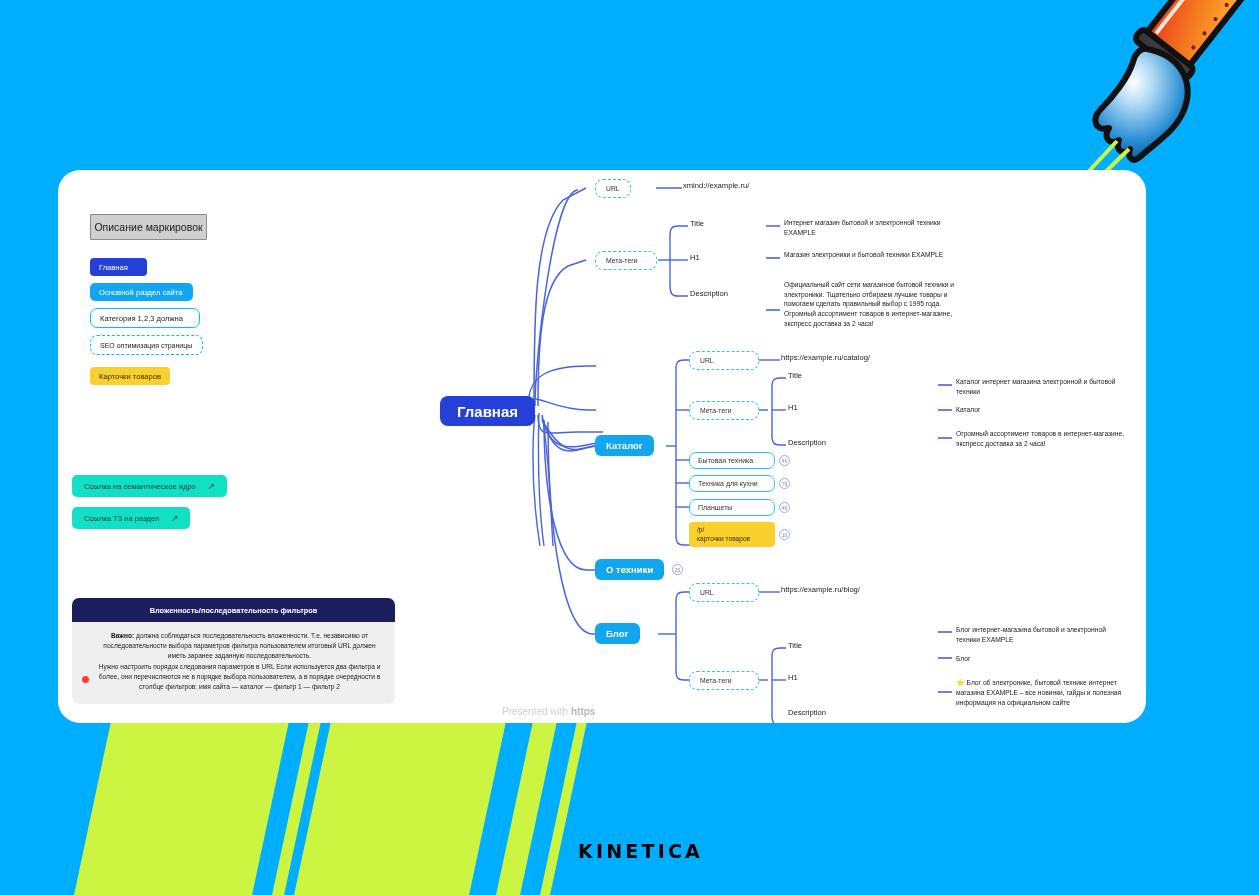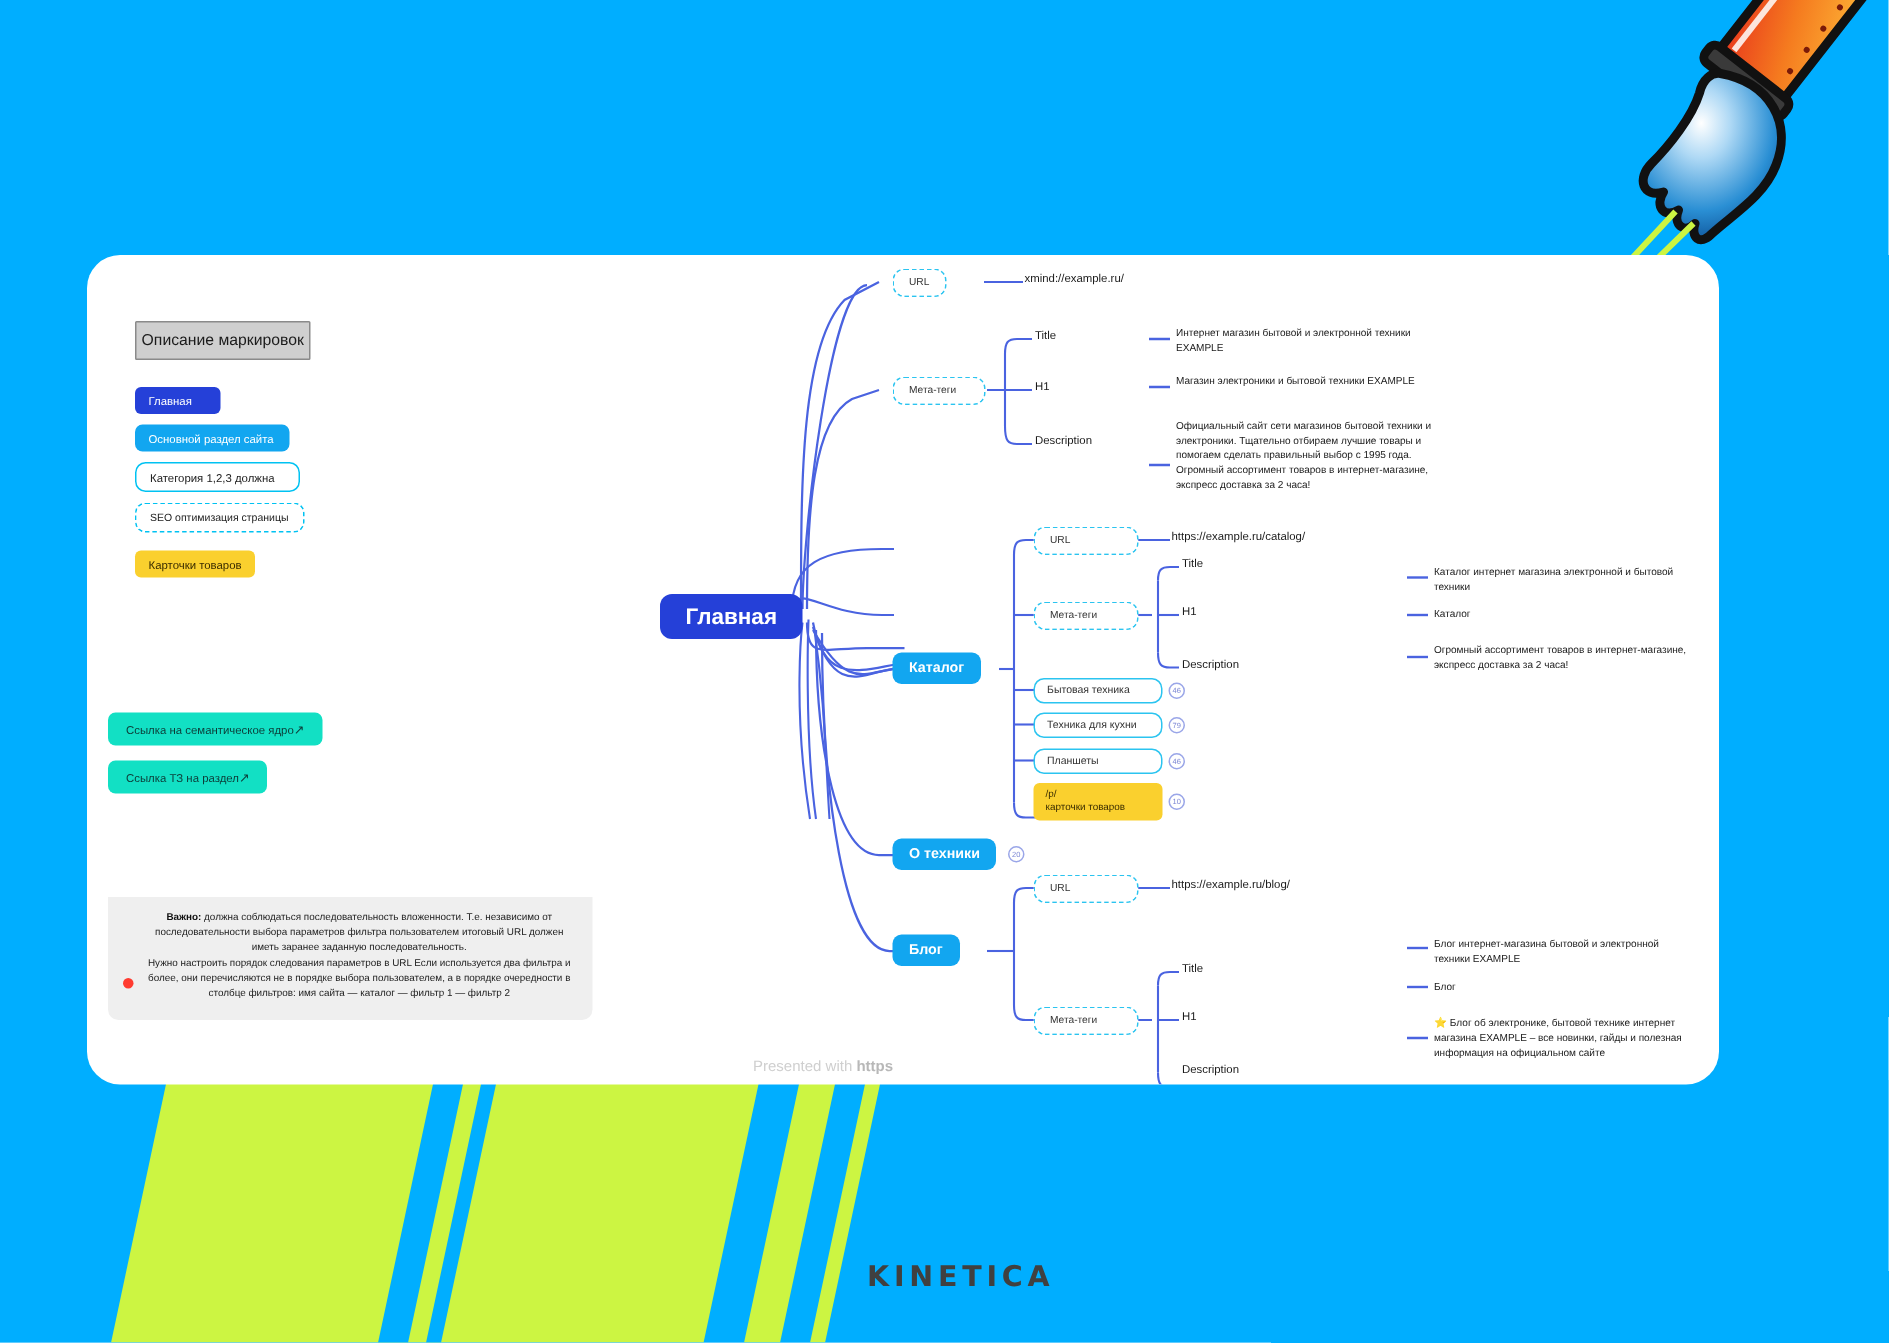--- a/index.html
+++ b/index.html
@@ -15,21 +15,21 @@
     position:absolute; left:0; top:720px; width:1259px; height:175px;
     overflow:hidden; background:#00AEFF;
   }
   .stripe { position:absolute; top:-40px; height:280px; transform:skewX(-12deg); }
   .s-green { background:#CCF542; }
   .s-blue  { background:#00AEFF; }
 
   #kinetica-logo {
     position:absolute; left:578px; top:840px; z-index:6;
     font-family:"DejaVu Sans", sans-serif;
-    font-weight:700; font-size:19px; letter-spacing:3.2px; color:#404040;
+    font-weight:700; font-size:19px; letter-spacing:3.2px; color:#000000;
   }
 
   
   #rocket { position:absolute; right:0px; top:-14px; width:230px; height:200px; z-index:4;}
 
   
   #card {
     position:absolute; left:58px; top:170px; width:1088px; height:553px;
     background:#fff; border-radius:22px; z-index:5; overflow:hidden;
   }
@@ -45,21 +45,21 @@
         padding:0 9px; font-size:7.6px; white-space:nowrap; }
   .lg-1 { background:#2540D8; color:#fff; border-radius:4px; width:57px; margin-left:8px; margin-top:18px;}
   .lg-2 { background:#12A6F0; color:#fff; border-radius:5px; width:103px; margin-left:8px;}
   .lg-3 { background:#fff; color:#222; border:1.4px solid #00C2F2; border-radius:7px; width:110px; margin-left:8px; height:20px;}
   .lg-4 { background:#fff; color:#222; border:1.4px dashed #00C2F2; border-radius:7px; width:113px; margin-left:8px; height:20px; font-size:7px;}
   .lg-5 { background:#FAD02E; color:#3a2d00; border-radius:4px; width:80px; margin-left:8px; margin-top:12px;}
 
   
   #links { position:absolute; left:14px; top:305px; }
   .link-chip {
-    display:flex; align-items:center; gap:0;
+    display:flex; align-items:center; gap:12px;
     background:#12E0C4; color:#0d3c38; border-radius:5px;
     height:22px; padding:0 12px; font-size:7.6px; margin-bottom:10px;
     width:max-content;
   }
   .ext-icon { font-size:8.5px; line-height:1; }
 
   
   #infopanel { position:absolute; left:14px; top:428px; width:323px; }
   .ip-head {
     background:#1C1F5E; color:#fff; border-radius:7px 7px 0 0;
@@ -183,20 +183,21 @@
       <span>Ссылка на семантическое ядро</span>
       <span class="ext-icon">↗︎</span>
     </a>
     <a class="link-chip">
       <span>Ссылка ТЗ на раздел</span>
       <span class="ext-icon">↗︎</span>
     </a>
   </div>
 
   <div id="infopanel">
+    <div class="ip-head">Вложенность/последовательность фильтров</div>
     <div class="ip-body">
       <div class="ip-dot"></div>
       <p class="ip-p1" style="margin:0;">
         <b>Важно:</b><span> должна соблюдаться последовательность вложенности. Т.е. независимо от последовательности выбора параметров фильтра пользователем итоговый URL должен иметь заранее заданную последовательность.</span>
       </p>
       <p class="ip-p2" style="margin:0;">Нужно настроить порядок следования параметров в URL Если используется два фильтра и более, они перечисляются не в порядке выбора пользователем, а в порядке очередности в столбце фильтров: имя сайта — каталог — фильтр 1 — фильтр 2</p>
     </div>
   </div>
 
   <div id="map">

